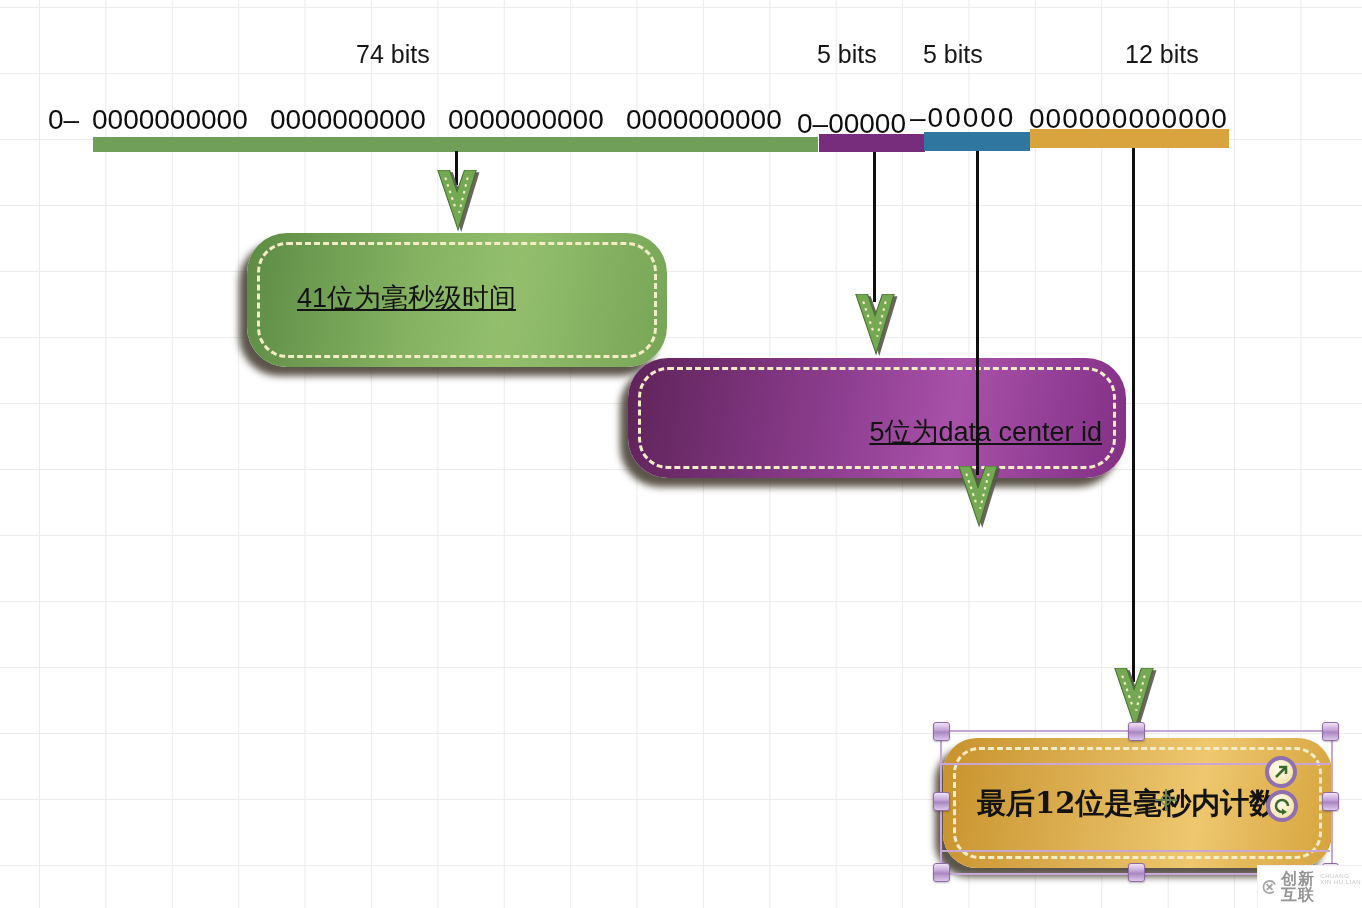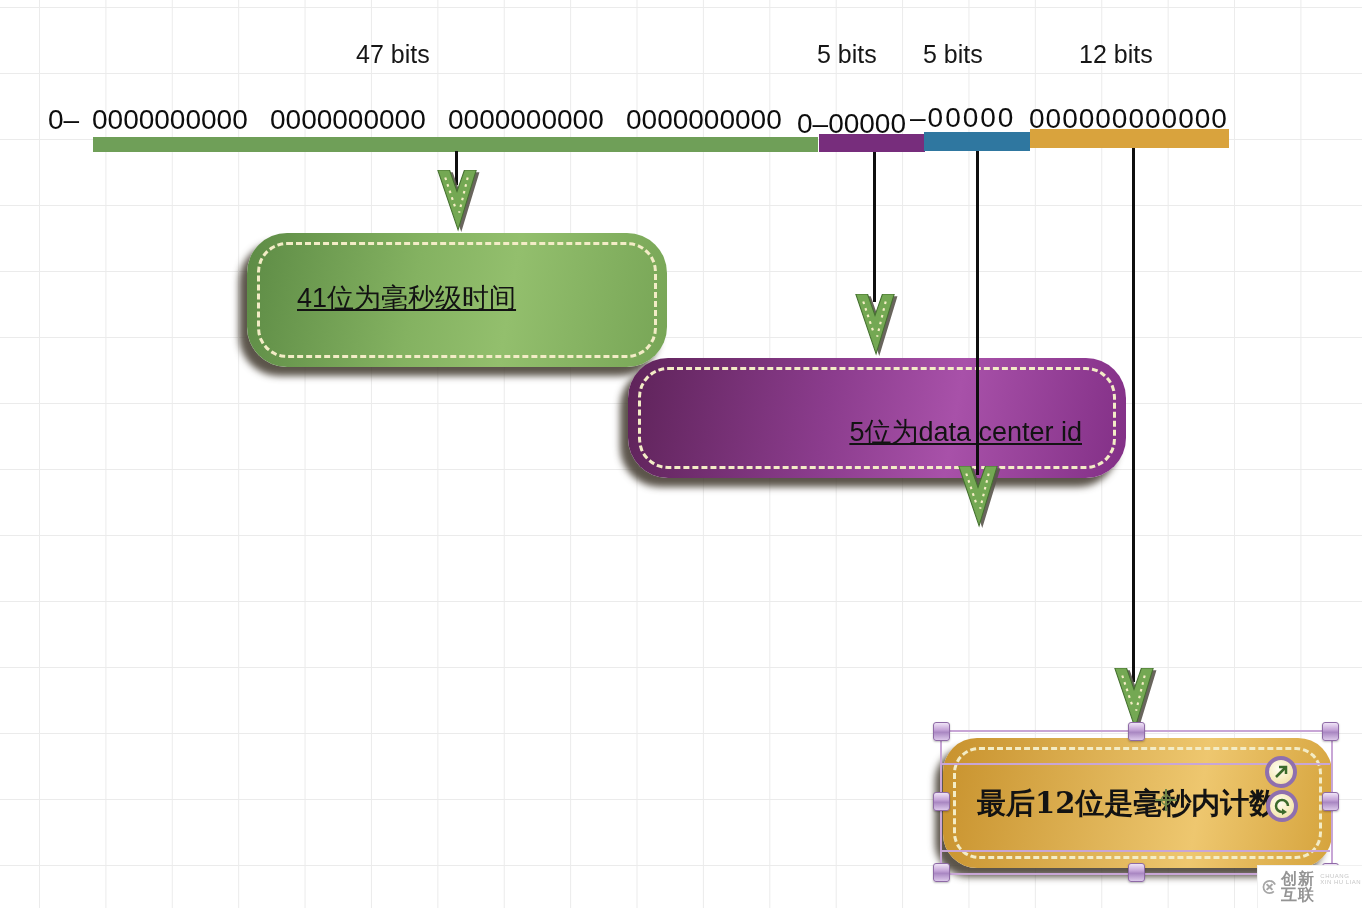--- a/index.html
+++ b/index.html
@@ -59,24 +59,24 @@
   }
   .wm-text{display:flex;flex-direction:row;line-height:1;}
   .wm-title{font-size:16px;font-weight:bold;color:#949494;letter-spacing:1px;}
   .wm-sub{font-size:6px;color:#c6c6c6;letter-spacing:.5px;margin-top:2px;}
 </style>
 </head>
 <body>
 
 <div class="canvas">
 
-  <div class="abs hdr" style="left:356px;top:40px;">47 bits</div>
+  <div class="abs hdr" style="left:356px;top:40px;">74 bits</div>
   <div class="abs hdr" style="left:817px;top:40px;">5 bits</div>
   <div class="abs hdr" style="left:923px;top:40px;">5 bits</div>
-  <div class="abs hdr" style="left:1079px;top:40px;">12 bits</div>
+  <div class="abs hdr" style="left:1125px;top:40px;">12 bits</div>
 
   <div class="abs bits" style="left:48px;top:104px;">0–</div>
   <div class="abs bits" style="left:92px;top:104px;">0000000000</div>
   <div class="abs bits" style="left:270px;top:104px;">0000000000</div>
   <div class="abs bits" style="left:448px;top:104px;">0000000000</div>
   <div class="abs bits" style="left:626px;top:104px;">0000000000</div>
   <div class="abs bits" style="left:797px;top:108px;">0–00000</div>
   <div class="abs bits" style="left:910px;top:102px;letter-spacing:2px;">–00000</div>
   <div class="abs bits" style="left:1029px;top:103px;letter-spacing:1px;">000000000000</div>
 
@@ -85,21 +85,21 @@
   <div class="bar bar-blue" style="left:924px;top:132px;width:106px;height:19px;"></div>
   <div class="bar bar-orange" style="left:1030px;top:129px;width:199px;height:19px;"></div>
 
   <div class="callout box-green" style="left:247px;top:233px;width:420px;height:134px;">
     <div class="stitch"></div>
     <div class="callout-text txt-sans" style="left:50px;top:47px;">41位为毫秒级时间</div>
   </div>
 
   <div class="callout box-purple" style="left:628px;top:358px;width:498px;height:120px;">
     <div class="stitch"></div>
-    <div class="callout-text txt-sans" style="right:44px;top:56px;margin-left:8px;">5位为data center id</div>
+    <div class="callout-text txt-sans" style="right:24px;top:56px;margin-left:8px;">5位为data center id</div>
   </div>
 
 
   <div class="callout box-orange" style="left:943px;top:738px;width:389px;height:130px;border-radius:34px;">
     <div class="stitch" style="border-radius:26px;"></div>
     <div class="callout-text txt-fancy" style="left:34px;top:46px;font-size:29px;">最后12位是毫秒内计数</div>
   </div>
 
   <div class="shaft" style="left:455px;top:151px;height:34px;"></div>
   <div class="shaft" style="left:873px;top:152px;height:150px;"></div>

